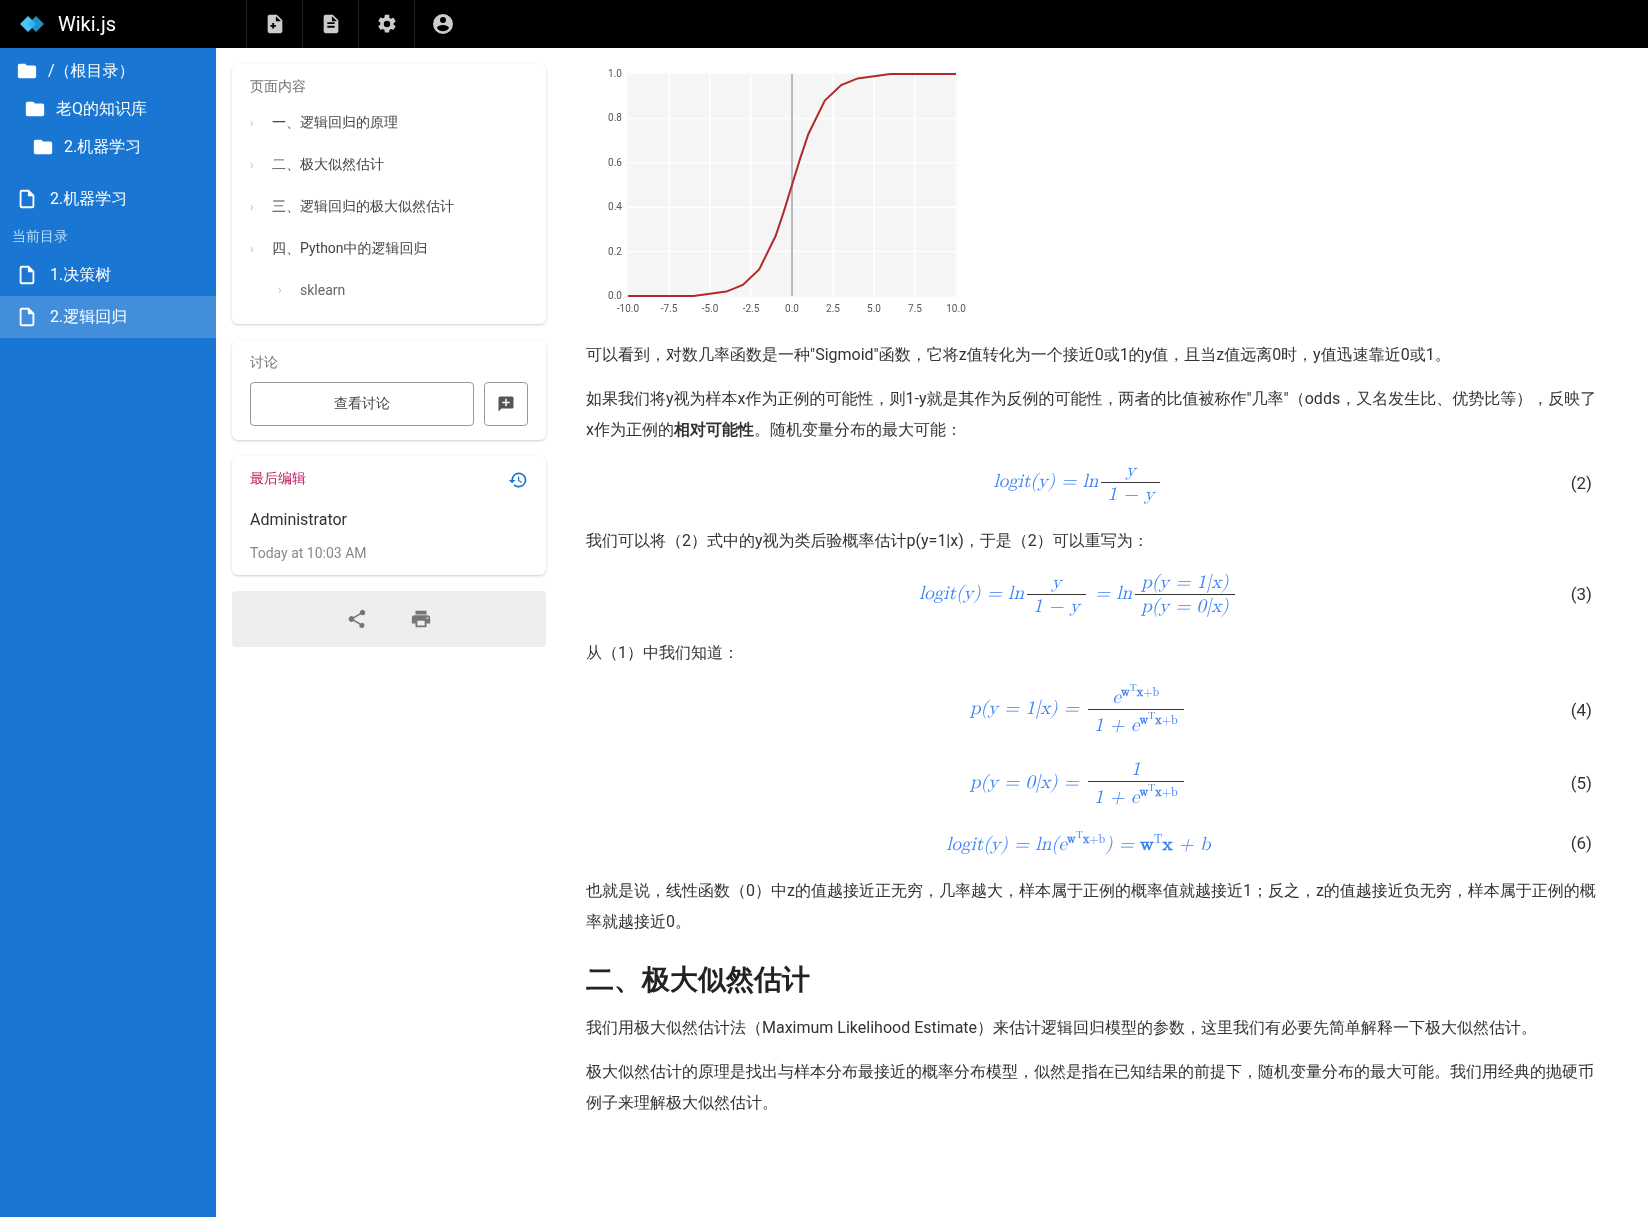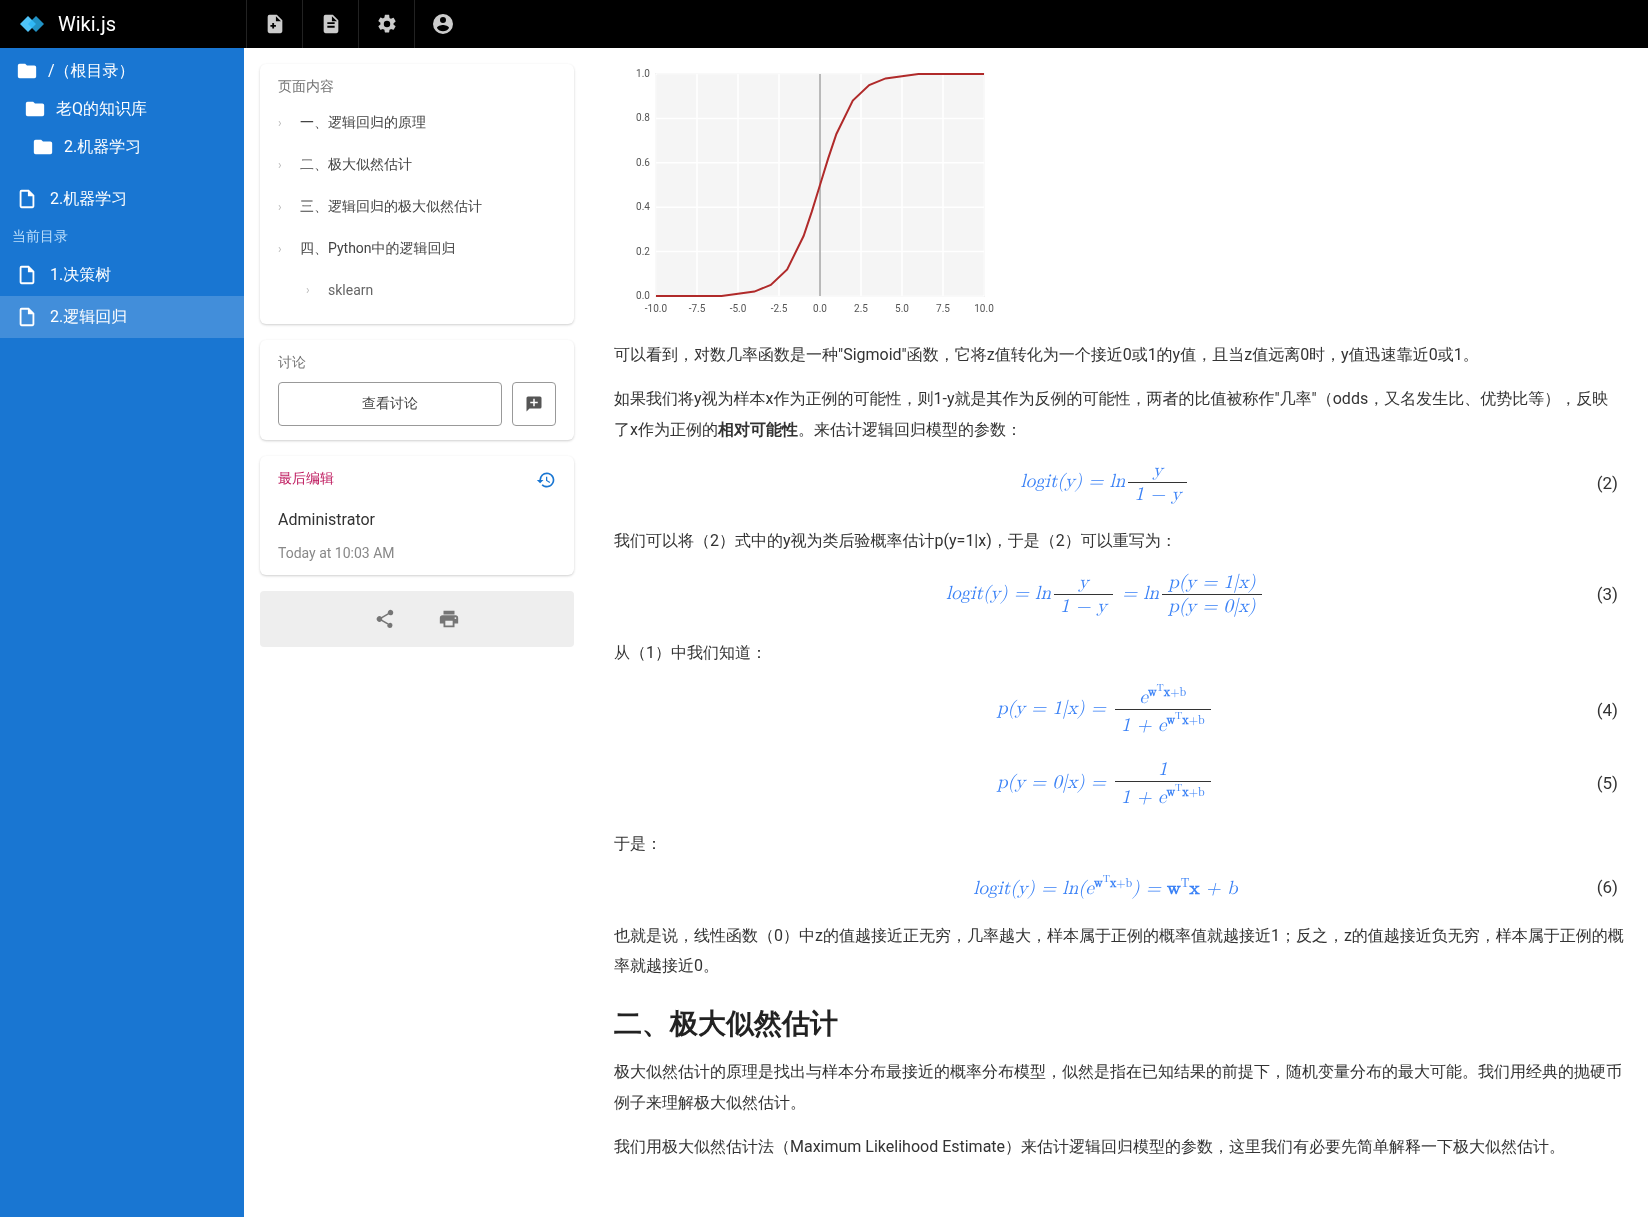--- a/index.html
+++ b/index.html
@@ -10,21 +10,21 @@
 .logo-icon{width:32px;height:32px}
 .logo-text{font-size:20px;font-weight:400}
 .search-wrap{flex:1;display:flex;justify-content:center;align-items:center;gap:12px}
 .search-box{background:#1a1a1a;border-radius:24px;height:44px;width:480px;display:flex;align-items:center;padding:0 18px;gap:10px}
 .search-box input{background:transparent;border:none;color:#aaa;font-size:16px;outline:none;flex:1}
 .search-box input::placeholder{color:#888}
 .icon-btn{width:44px;height:44px;display:flex;align-items:center;justify-content:center;cursor:pointer;color:#999}
 .header-right{display:flex;align-items:center}
 .header-right .icon-btn{width:56px;height:60px;border-left:1px solid #222}
 .body{display:flex;flex:1;overflow:hidden}
-.sidebar{width:244px;background:#1976d2;color:#fff;display:flex;flex-direction:column;padding-top:4px}
+.sidebar{width:216px;background:#1976d2;color:#fff;display:flex;flex-direction:column;padding-top:4px}
 .nav-item{display:flex;align-items:center;gap:10px;padding:8px 16px;font-size:16px;cursor:pointer}
 .nav-item.indent1{padding-left:24px}
 .nav-item.indent2{padding-left:32px}
 .nav-section{padding:8px 12px;font-size:14px;color:#bbdefb}
 .page-link{display:flex;align-items:center;gap:12px;padding:10px 16px;font-size:16px;cursor:pointer}
 .page-link.active{background:rgba(255,255,255,0.18)}
 .folder-icon,.doc-icon{width:22px;height:22px;flex-shrink:0}
 .main{flex:1;display:flex;background:#fff;overflow-y:auto}
 .left-col{width:346px;padding:16px;display:flex;flex-direction:column;gap:16px}
 .card{background:#fff;border-radius:6px;box-shadow:0 1px 3px rgba(0,0,0,0.12),0 1px 2px rgba(0,0,0,0.08)}
@@ -235,21 +235,21 @@
             <text x="370" y="248" font-size="10" fill="#555" text-anchor="middle">10.0</text>
             <text x="36" y="235" font-size="10" fill="#555" text-anchor="end">0.0</text>
             <text x="36" y="190.6" font-size="10" fill="#555" text-anchor="end">0.2</text>
             <text x="36" y="146.2" font-size="10" fill="#555" text-anchor="end">0.4</text>
             <text x="36" y="101.80000000000001" font-size="10" fill="#555" text-anchor="end">0.6</text>
             <text x="36" y="57.39999999999998" font-size="10" fill="#555" text-anchor="end">0.8</text>
             <text x="36" y="13" font-size="10" fill="#555" text-anchor="end">1.0</text>
           </svg>
 
         <p class="para">可以看到，对数几率函数是一种"Sigmoid"函数，它将z值转化为一个接近0或1的y值，且当z值远离0时，y值迅速靠近0或1。</p>
-        <p class="para"><span>如果我们将y视为样本x作为正例的可能性，则1-y就是其作为反例的可能性，两者的比值被称作"几率"（odds，又名发生比、优势比等），反映了x作为正例的</span><strong>相对可能性</strong><span>。来估计逻辑回归模型的参数：</span></p>
+        <p class="para"><span>如果我们将y视为样本x作为正例的可能性，则1-y就是其作为反例的可能性，两者的比值被称作"几率"（odds，又名发生比、优势比等），反映了x作为正例的</span><strong>相对可能性</strong><span>。随机变量分布的最大可能：</span></p>
 
         <div class="eq-wrap">
           <div class="eq">logit(y) = ln<span class="frac"><span class="n">y</span><span class="d">1 − y</span></span></div>
           <div class="eq-num">(2)</div>
         </div>
 
         <p class="para">我们可以将（2）式中的y视为类后验概率估计p(y=1|x)，于是（2）可以重写为：</p>
 
         <div class="eq-wrap">
           <div class="eq">logit(y) = ln<span class="frac"><span class="n">y</span><span class="d">1 − y</span></span> = ln<span class="frac"><span class="n">p(y = 1|x)</span><span class="d">p(y = 0|x)</span></span></div>
@@ -261,29 +261,28 @@
         <div class="eq-wrap">
           <div class="eq">p(y = 1|x) = <span class="frac"><span class="n">e<span class="sup"><span class="bold">w</span><sup>T</sup><span class="bold">x</span>+b</span></span><span class="d">1 + e<span class="sup"><span class="bold">w</span><sup>T</sup><span class="bold">x</span>+b</span></span></span></div>
           <div class="eq-num">(4)</div>
         </div>
 
         <div class="eq-wrap">
           <div class="eq">p(y = 0|x) = <span class="frac"><span class="n">1</span><span class="d">1 + e<span class="sup"><span class="bold">w</span><sup>T</sup><span class="bold">x</span>+b</span></span></span></div>
           <div class="eq-num">(5)</div>
         </div>
 
-        <p class="para">于是：</p>
 
         <div class="eq-wrap">
           <div class="eq">logit(y) = ln(e<span class="sup"><span class="bold">w</span><sup>T</sup><span class="bold">x</span>+b</span>) = <span class="bold">w</span><span class="sup">T</span><span class="bold">x</span> + b</div>
           <div class="eq-num">(6)</div>
         </div>
 
         <p class="para">也就是说，线性函数（0）中z的值越接近正无穷，几率越大，样本属于正例的概率值就越接近1；反之，z的值越接近负无穷，样本属于正例的概率就越接近0。</p>
 
         <h2 class="h2">二、极大似然估计</h2>
 
+        <p class="para">我们用极大似然估计法（Maximum Likelihood Estimate）来估计逻辑回归模型的参数，这里我们有必要先简单解释一下极大似然估计。</p>
         <p class="para">极大似然估计的原理是找出与样本分布最接近的概率分布模型，似然是指在已知结果的前提下，随机变量分布的最大可能。我们用经典的抛硬币例子来理解极大似然估计。</p>
-        <p class="para">我们用极大似然估计法（Maximum Likelihood Estimate）来估计逻辑回归模型的参数，这里我们有必要先简单解释一下极大似然估计。</p>
       </div>
     </div>
   </div>
 </div>
 
 </body></html>

